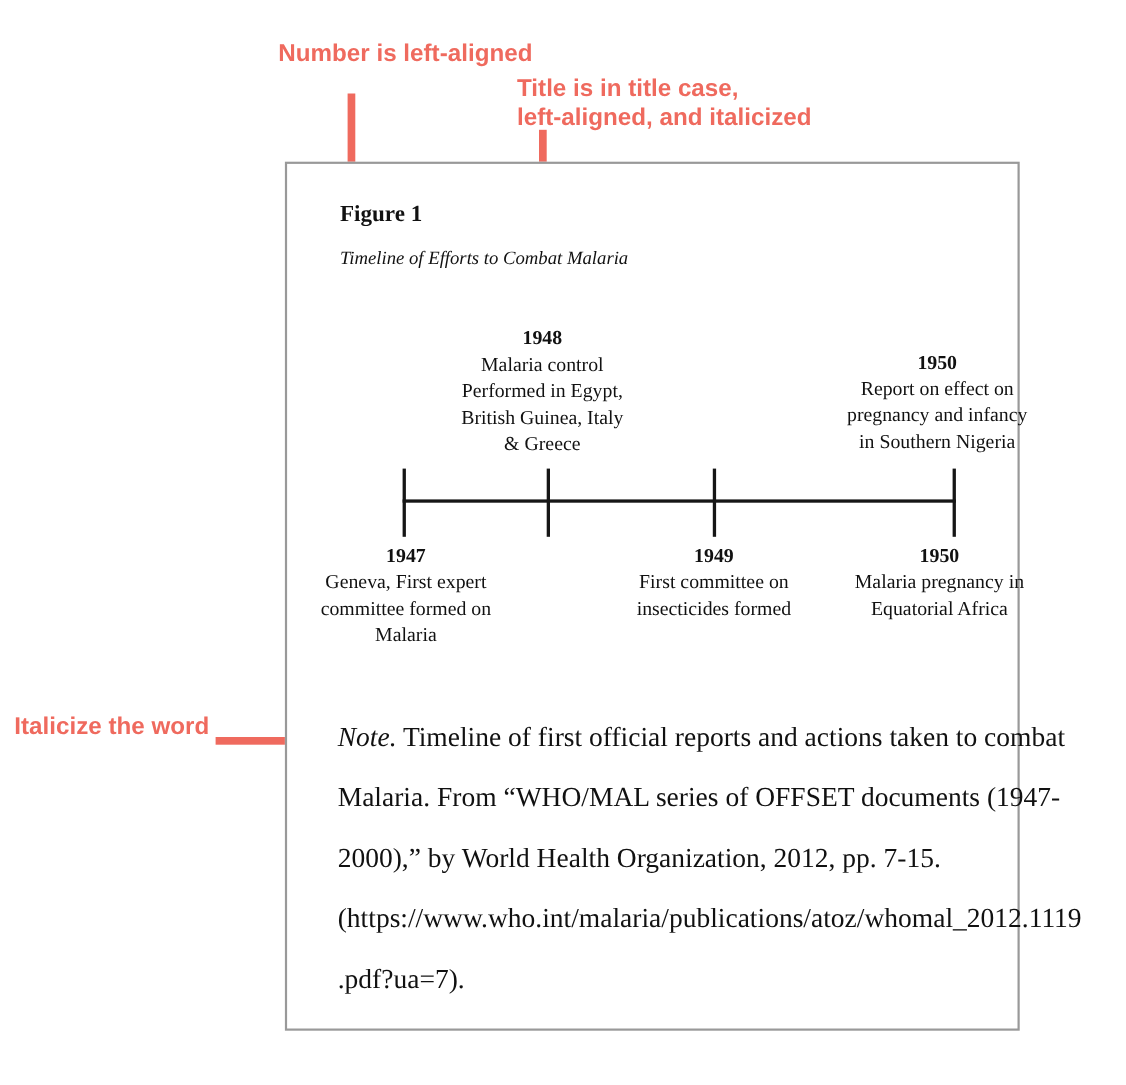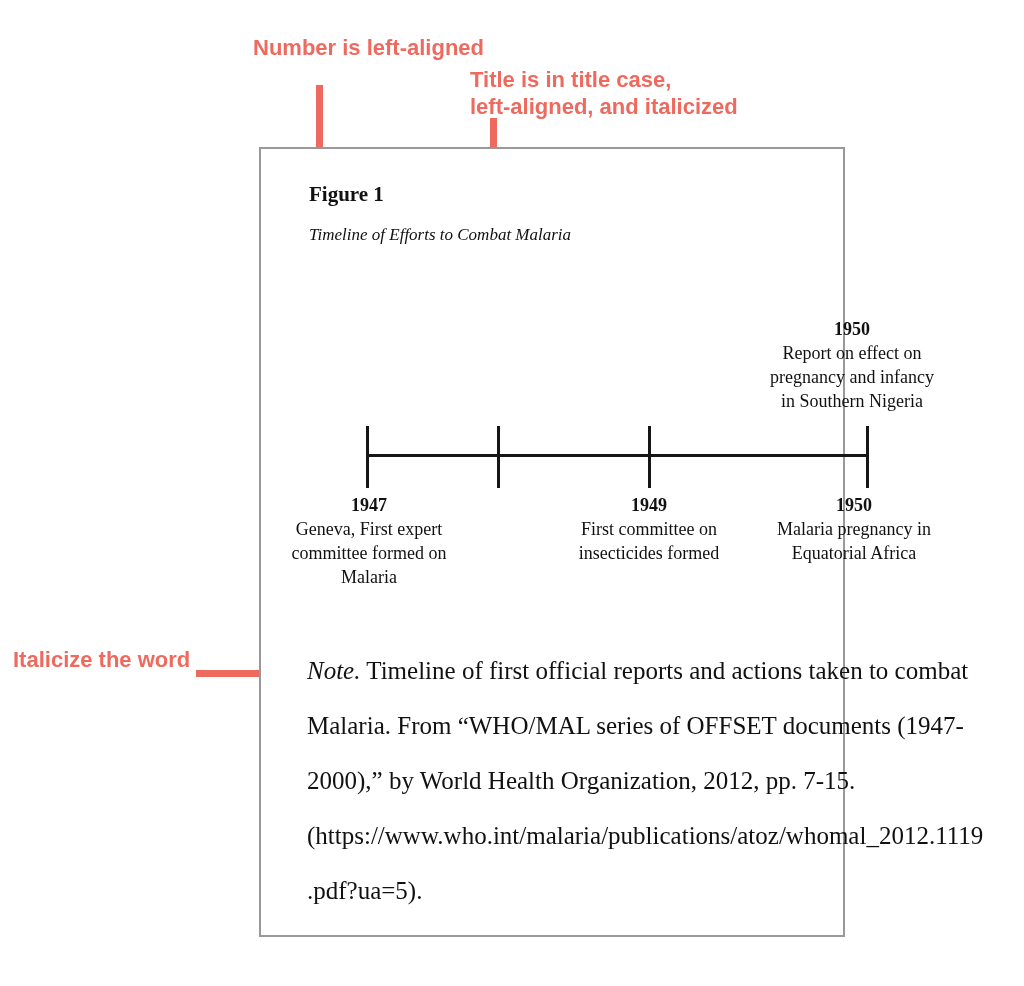--- a/index.html
+++ b/index.html
@@ -29,21 +29,21 @@
     border-top:16px solid var(--accent);
   }
   .shaft-h{position:absolute;height:7px;background:var(--accent);}
   .head-right{
     position:absolute;width:0;height:0;
     border-top:11px solid transparent;border-bottom:11px solid transparent;
     border-left:17px solid var(--accent);
   }
   
   .doc-box{
-    position:absolute;left:259px;top:147px;width:586px;height:790px;
+    position:absolute;left:259px;top:147px;width:668px;height:790px;
     box-sizing:border-box;border:2px solid var(--border);background:#ffffff;
     font-family:"Liberation Serif","DejaVu Serif",serif;color:var(--text);
   }
   .fig-number{
     position:absolute;left:48px;top:33px;
     font-size:21px;font-weight:bold;white-space:nowrap;
   }
   .fig-title{
     position:absolute;left:48px;top:76px;
     font-size:17px;font-style:italic;white-space:nowrap;
@@ -97,20 +97,27 @@
 
     <div class="fig-number">Figure 1</div>
     <div class="fig-title">Timeline of Efforts to Combat Malaria</div>
 
     <div class="tl-line"></div>
     <div class="tl-tick" style="left:105px;"></div>
     <div class="tl-tick" style="left:236px;"></div>
     <div class="tl-tick" style="left:387px;"></div>
     <div class="tl-tick" style="left:605px;"></div>
 
+    <div class="tl-label" style="left:232px;top:146px;">
+      <div class="year">1948</div>
+      <div>Malaria control</div>
+      <div>Performed in Egypt,</div>
+      <div>British Guinea, Italy</div>
+      <div>&amp; Greece</div>
+    </div>
     <div class="tl-label" style="left:591px;top:168px;">
       <div class="year">1950</div>
       <div>Report on effect on</div>
       <div>pregnancy and infancy</div>
       <div>in Southern Nigeria</div>
     </div>
 
     <div class="tl-label" style="left:108px;top:344px;">
       <div class="year">1947</div>
       <div>Geneva, First expert</div>
@@ -127,16 +134,16 @@
       <div>Malaria pregnancy in</div>
       <div>Equatorial Africa</div>
     </div>
 
     <div class="note-line" style="top:509px;">
       <span class="it">Note.</span><span> Timeline of first official reports and actions taken to combat</span>
     </div>
     <div class="note-line" style="top:564px;">Malaria. From “WHO/MAL series of OFFSET documents (1947-</div>
     <div class="note-line" style="top:619px;">2000),” by World Health Organization, 2012, pp. 7-15.</div>
     <div class="note-line" style="top:674px;">(https://www.who.int/malaria/publications/atoz/whomal_2012.1119</div>
-    <div class="note-line" style="top:729px;">.pdf?ua=5).</div>
+    <div class="note-line" style="top:729px;">.pdf?ua=7).</div>
 
   </div>
 </div>
 
 </body></html>

